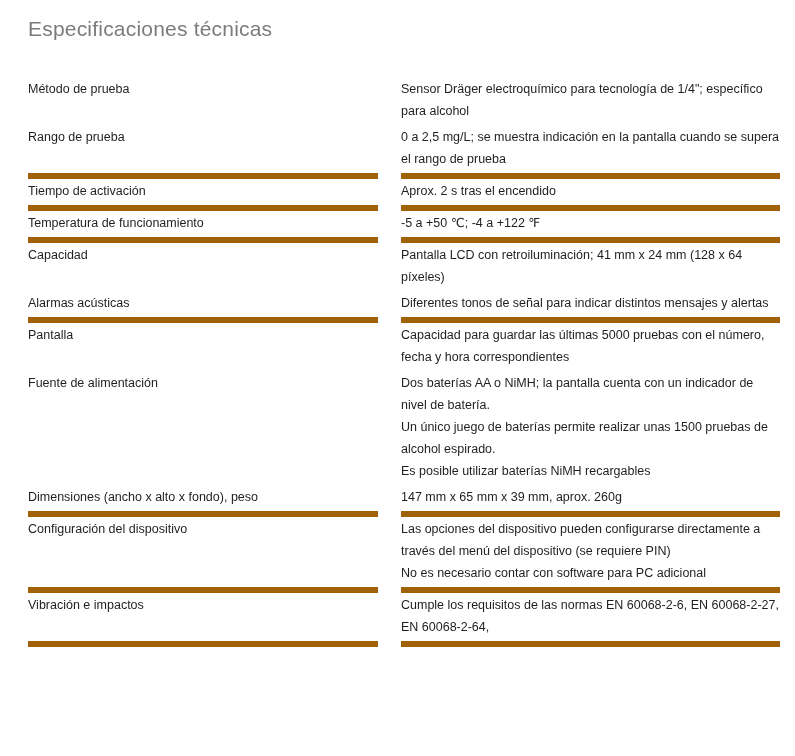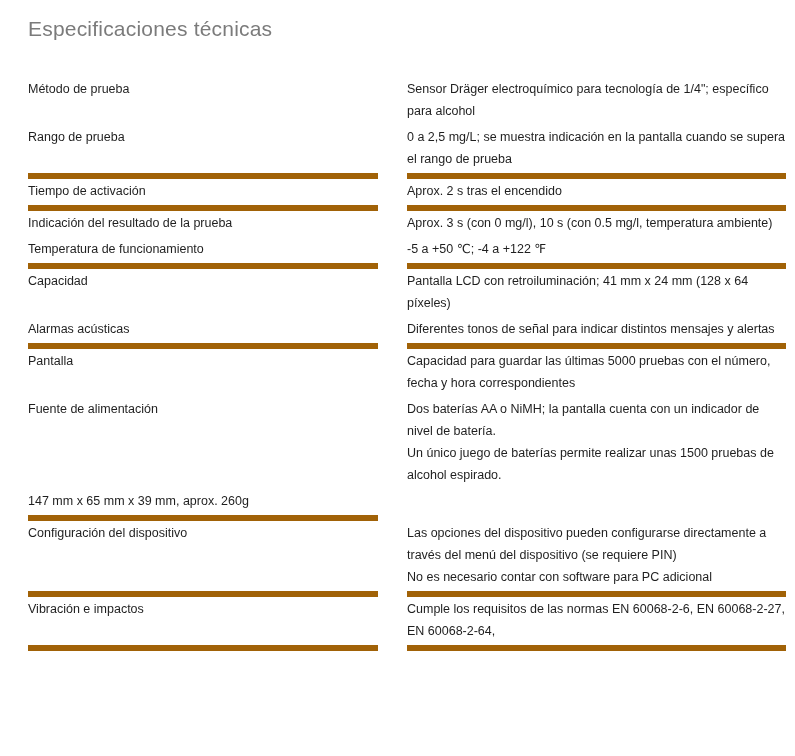--- a/index.html
+++ b/index.html
@@ -27,21 +27,21 @@
     color: #7b7b7b;
     letter-spacing: 0.2px;
     margin: 0 0 33px 0;
   }
   .spec-table {
     width: 742px;
   }
   .spec-row {
     display: grid;
     grid-template-columns: 350px 379px;
-    column-gap: 29px;
+    column-gap: 23px;
     align-items: stretch;
   }
   .spec-cell {
     padding: 1px 0 3px 0;
     font-size: 12.5px;
     line-height: 22px;
   }
   .spec-row.divided .spec-cell {
     border-bottom: 6px solid #a16207;
   }
@@ -71,26 +71,20 @@
   </div>
 
 
   <div class="spec-row divided">
     <div class="spec-cell spec-label">Tiempo de activación</div>
     <div class="spec-cell spec-value">
           <p>Aprox. 2 s tras el encendido</p>
         </div>
   </div>
 
-  <div class="spec-row">
-    <div class="spec-cell spec-label">Indicación del resultado de la prueba</div>
-    <div class="spec-cell spec-value">
-          <p>Aprox. 3 s (con 0 mg/l), 10 s (con 0.5 mg/l, temperatura ambiente)</p>
-        </div>
-  </div>
 
   <div class="spec-row divided">
     <div class="spec-cell spec-label">Temperatura de funcionamiento</div>
     <div class="spec-cell spec-value">
           <p>-5 a +50 ℃; -4 a +122 ℉</p>
         </div>
   </div>
 
   <div class="spec-row">
     <div class="spec-cell spec-label">Capacidad</div>
@@ -112,25 +106,27 @@
     <div class="spec-cell spec-value">
           <p>Capacidad para guardar las últimas 5000 pruebas con el número, fecha y hora correspondientes</p>
         </div>
   </div>
 
   <div class="spec-row">
     <div class="spec-cell spec-label">Fuente de alimentación</div>
     <div class="spec-cell spec-value">
           <p>Dos baterías AA o NiMH; la pantalla cuenta con un indicador de nivel de batería.</p>
           <p>Un único juego de baterías permite realizar unas 1500 pruebas de alcohol espirado.</p>
+          <p>Es posible utilizar baterías NiMH recargables</p>
         </div>
   </div>
 
 
   <div class="spec-row divided">
+    <div class="spec-cell spec-label">Dimensiones (ancho x alto x fondo), peso</div>
     <div class="spec-cell spec-value">
           <p>147 mm x 65 mm x 39 mm, aprox. 260g</p>
         </div>
   </div>
 
   <div class="spec-row divided">
     <div class="spec-cell spec-label">Configuración del dispositivo</div>
     <div class="spec-cell spec-value">
           <p>Las opciones del dispositivo pueden configurarse directamente a través del menú del dispositivo (se requiere PIN)</p>
           <p>No es necesario contar con software para PC adicional</p>

